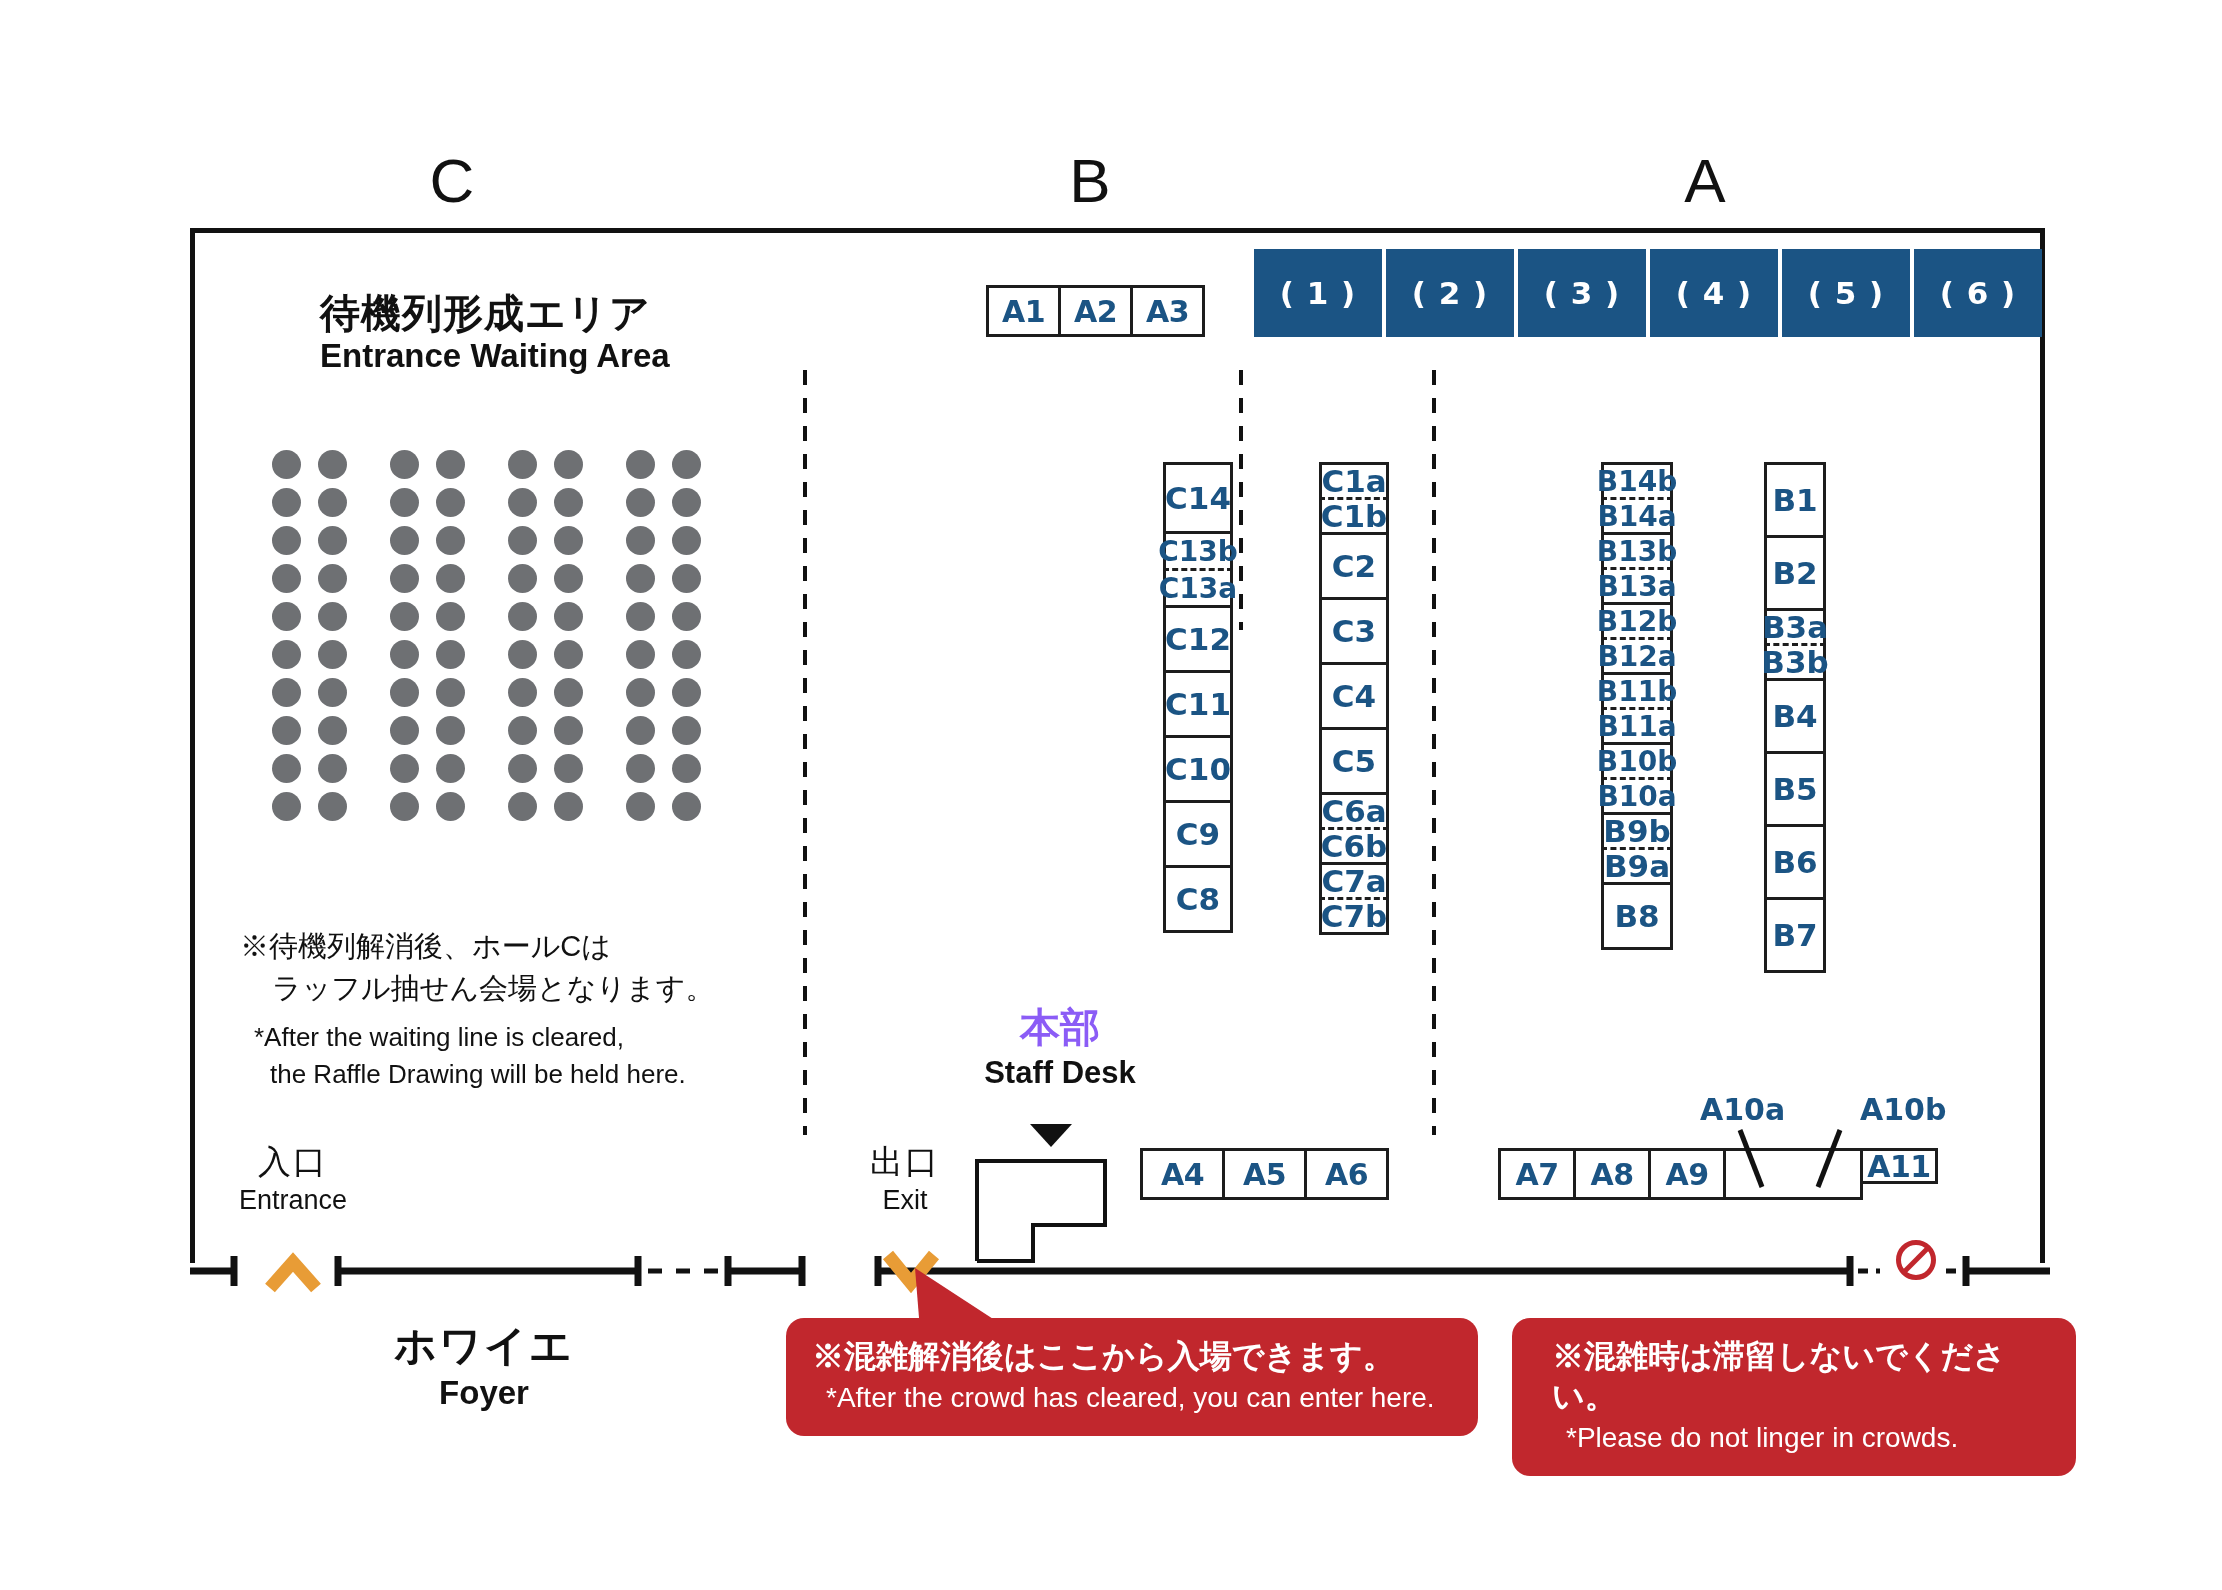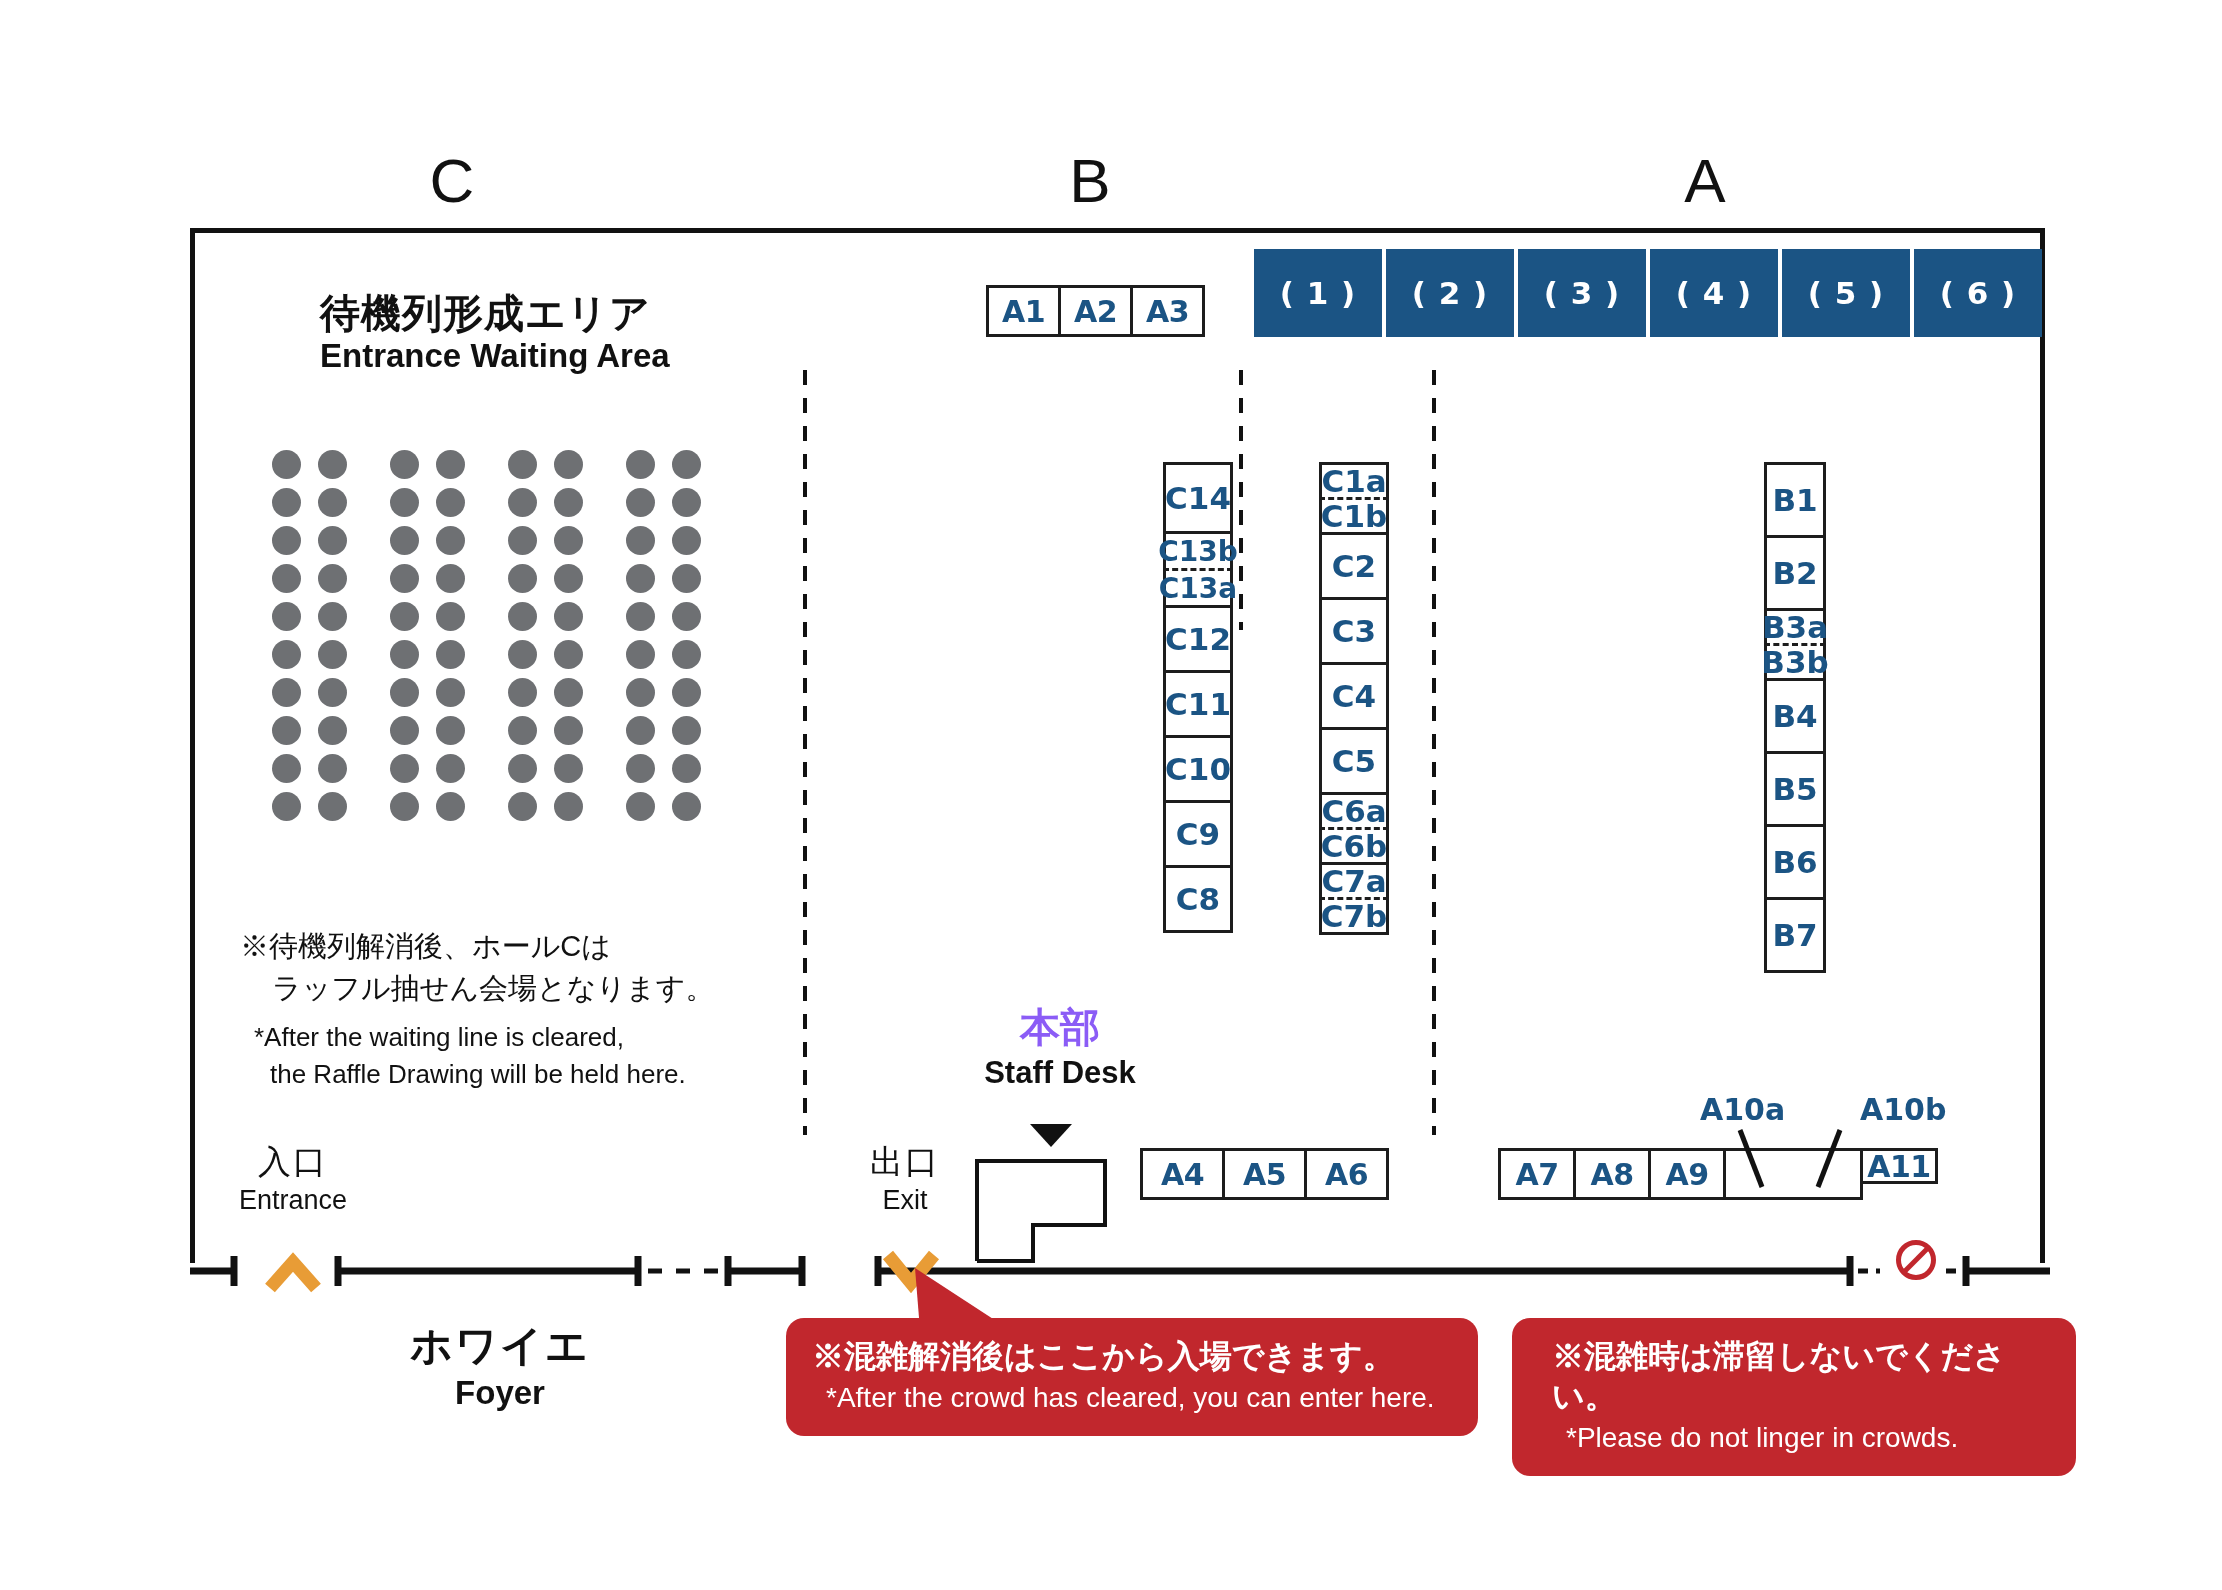--- a/index.html
+++ b/index.html
@@ -119,21 +119,21 @@
   .door-label .jp { font-size: 33px; font-weight: 400; letter-spacing: 2px; }
   .door-label .en { font-size: 27px; font-weight: 400; }
 
   
   #wall { position: absolute; left: 190px; top: 1256px; width: 1860px; height: 30px; }
 
   
   .chev { position: absolute; }
 
   
-  #foyer { position: absolute; left: 380px; top: 1318px; text-align: center; width: 240px; }
+  #foyer { position: absolute; left: 364px; top: 1318px; text-align: center; width: 240px; }
   #foyer .jp { font-size: 42px; font-weight: bold; color: #111; letter-spacing: 2px; }
   #foyer .en { font-size: 33px; font-weight: bold; color: #111; }
 
   
   .leader-label {
     position: absolute; color: #1b5484; font-weight: bold;
     font-family: "DejaVu Sans", sans-serif; font-size: 30px;
   }
 
   
@@ -226,20 +226,35 @@
       <div class="vcell dashtop" style="height: 38px; font-size: 31px;">C1b</div>
       <div class="vcell" style="height: 68px; font-size: 31px;">C2</div>
       <div class="vcell" style="height: 68px; font-size: 31px;">C3</div>
       <div class="vcell" style="height: 68px; font-size: 31px;">C4</div>
       <div class="vcell" style="height: 68px; font-size: 31px;">C5</div>
       <div class="vcell dashbot" style="height: 38px; font-size: 31px;">C6a</div>
       <div class="vcell dashtop" style="height: 38px; font-size: 31px;">C6b</div>
       <div class="vcell dashbot" style="height: 38px; font-size: 31px;">C7a</div>
       <div class="vcell dashtop" style="height: 38px; font-size: 31px;">C7b</div>
     </div>
+  <div class="vcol" id="col-b-left" style="left:1601px; top:462px; width:72px;">
+      <div class="vcell dashbot" style="height: 38px; font-size: 28px;">B14b</div>
+      <div class="vcell dashtop" style="height: 38px; font-size: 28px;">B14a</div>
+      <div class="vcell dashbot" style="height: 38px; font-size: 28px;">B13b</div>
+      <div class="vcell dashtop" style="height: 38px; font-size: 28px;">B13a</div>
+      <div class="vcell dashbot" style="height: 38px; font-size: 28px;">B12b</div>
+      <div class="vcell dashtop" style="height: 38px; font-size: 28px;">B12a</div>
+      <div class="vcell dashbot" style="height: 38px; font-size: 28px;">B11b</div>
+      <div class="vcell dashtop" style="height: 38px; font-size: 28px;">B11a</div>
+      <div class="vcell dashbot" style="height: 38px; font-size: 28px;">B10b</div>
+      <div class="vcell dashtop" style="height: 38px; font-size: 28px;">B10a</div>
+      <div class="vcell dashbot" style="height: 38px; font-size: 31px;">B9b</div>
+      <div class="vcell dashtop" style="height: 38px; font-size: 31px;">B9a</div>
+      <div class="vcell" style="height: 68px; font-size: 31px;">B8</div>
+    </div>
   <div class="vcol" id="col-b-right" style="left:1764px; top:462px; width:62px;">
       <div class="vcell" style="height: 76px; font-size: 31px;">B1</div>
       <div class="vcell" style="height: 76px; font-size: 31px;">B2</div>
       <div class="vcell dashbot" style="height: 38px; font-size: 31px;">B3a</div>
       <div class="vcell dashtop" style="height: 38px; font-size: 31px;">B3b</div>
       <div class="vcell" style="height: 76px; font-size: 31px;">B4</div>
       <div class="vcell" style="height: 76px; font-size: 31px;">B5</div>
       <div class="vcell" style="height: 76px; font-size: 31px;">B6</div>
       <div class="vcell" style="height: 76px; font-size: 31px;">B7</div>
     </div>

